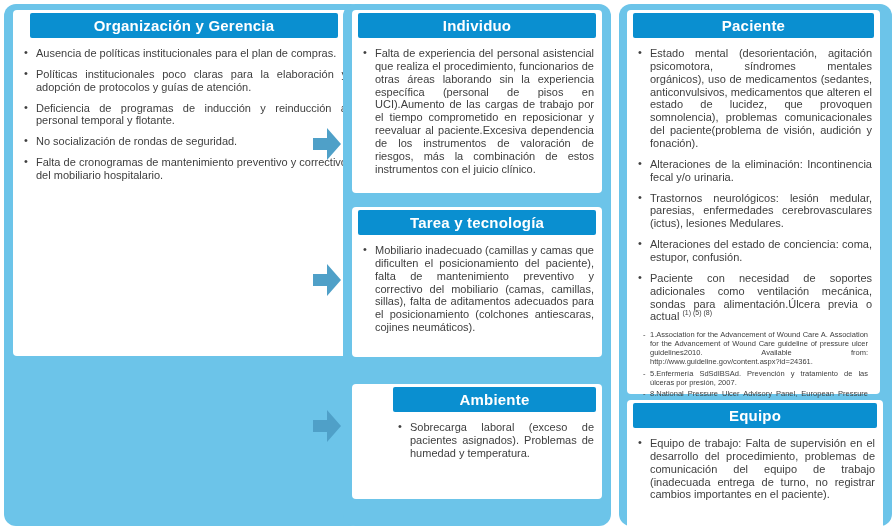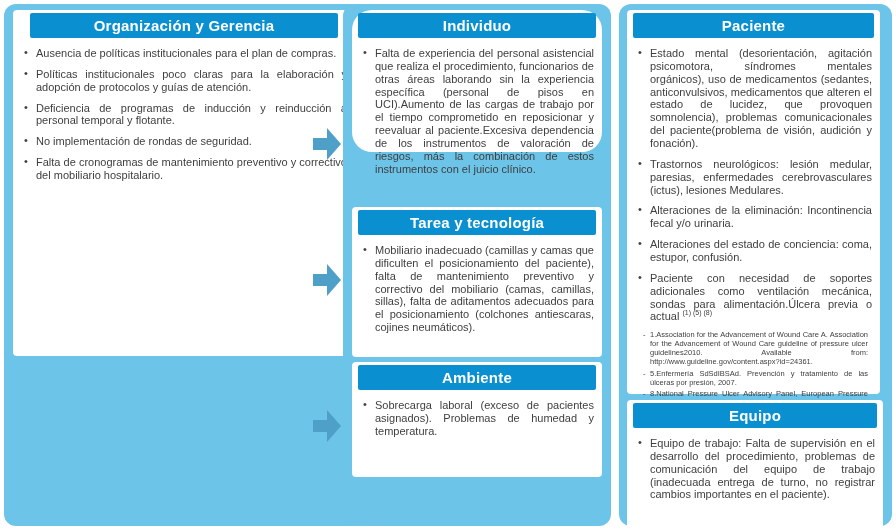--- a/index.html
+++ b/index.html
@@ -10,23 +10,23 @@
   .panel{
     position:absolute;top:4px;height:522px;background:#6cc4e9;border-radius:12px;
   }
   #panel-left{left:4px;width:359px;}
   #panel-mid{left:343px;width:268px;}
   #panel-right{left:619px;width:273px;}
   .card{
     position:absolute;left:9px;right:9px;background:#ffffff;border-radius:4px;
   }
   #card-organizacion{top:6px;height:346px;left:9px;right:8px;}
-  #card-individuo{top:6px;height:142px;border-radius:20px;}
+  #card-individuo{top:6px;height:183px;}
   #card-tarea{top:203px;height:150px;}
-  #card-ambiente{top:358px;height:115px;}
+  #card-ambiente{top:380px;height:115px;padding-left:35px;}
   #card-paciente{top:6px;height:384px;left:8px;right:12px;}
   #card-equipo{top:396px;height:140px;left:8px;right:9px;}
   .hdr{
     background:#0a8fd0;color:#ffffff;font-weight:bold;font-size:15px;
     text-align:center;height:25px;line-height:25px;margin:3px 6px 0;border-radius:2px;
     letter-spacing:0.2px;
   }
   #card-organizacion .hdr{margin:3px 17px 0;}
   .bullets{
     list-style:none;margin:0;padding:9px 8px 0 11px;
@@ -61,21 +61,21 @@
 
 <div class="canvas">
 
   <section class="panel" id="panel-left">
     <div class="card" id="card-organizacion">
       <div class="hdr">Organización y Gerencia</div>
       <ul class="bullets">
           <li>Ausencia de políticas institucionales para el plan de compras.</li>
           <li>Políticas institucionales poco claras para la elaboración y adopción de protocolos y guías de atención.</li>
           <li>Deficiencia de programas de inducción y reinducción a personal temporal y flotante.</li>
-          <li>No implementación de rondas de seguridad.</li>
+          <li>No socialización de rondas de seguridad.</li>
           <li>Falta de cronogramas de mantenimiento preventivo y correctivo del mobiliario hospitalario.</li>
         </ul>
     </div>
   </section>
 
   <svg class="arrow" id="arrow-1" viewBox="0 0 28 32">
     <polygon points="0,10 14,10 14,0 28,16 14,32 14,22 0,22" fill="#4fa0c8"></polygon>
   </svg>
   <svg class="arrow" id="arrow-2" viewBox="0 0 28 32">
     <polygon points="0,10 14,10 14,0 28,16 14,32 14,22 0,22" fill="#4fa0c8"></polygon>
@@ -103,22 +103,22 @@
           <li>Sobrecarga laboral (exceso de pacientes asignados). Problemas de humedad y temperatura.</li>
         </ul>
     </div>
   </section>
 
   <section class="panel" id="panel-right">
     <div class="card" id="card-paciente">
       <div class="hdr">Paciente</div>
       <ul class="bullets">
           <li>Estado mental (desorientación, agitación psicomotora, síndromes mentales orgánicos), uso de medicamentos (sedantes, anticonvulsivos, medicamentos que alteren el estado de lucidez, que provoquen somnolencia), problemas comunicacionales del paciente(problema de visión, audición y fonación).</li>
+          <li>Alteraciones de la eliminación: Incontinencia fecal y/o urinaria.</li>
           <li>Trastornos neurológicos: lesión medular, paresias, enfermedades cerebrovasculares (ictus), lesiones Medulares.</li>
-          <li>Alteraciones de la eliminación: Incontinencia fecal y/o urinaria.</li>
           <li>Alteraciones del estado de conciencia: coma, estupor, confusión.</li>
           <li>Paciente con necesidad de soportes adicionales como ventilación mecánica, sondas para alimentación.Úlcera previa o actual <sup>(1) (5) (8)</sup></li>
         </ul>
       <ul class="footnotes">
           <li>1.Association for the Advancement of Wound Care A. Association for the Advancement of Wound Care guideline of pressure ulcer guidelines2010. Available from: http://www.guideline.gov/content.aspx?id=24361.</li>
           <li>5.Enfermería SdSdIBSAd. Prevención y tratamiento de las úlceras por presión, 2007.</li>
           <li>8.National Pressure Ulcer Advisory Panel, European Pressure Ulcer Advisory Panel, Pan Pacific Pressure Injury Alliance. Prevention and Treatment of Pressure Ulcers: Quick Reference Guide, 2014.</li>
         </ul>
     </div>
     <div class="card" id="card-equipo">

